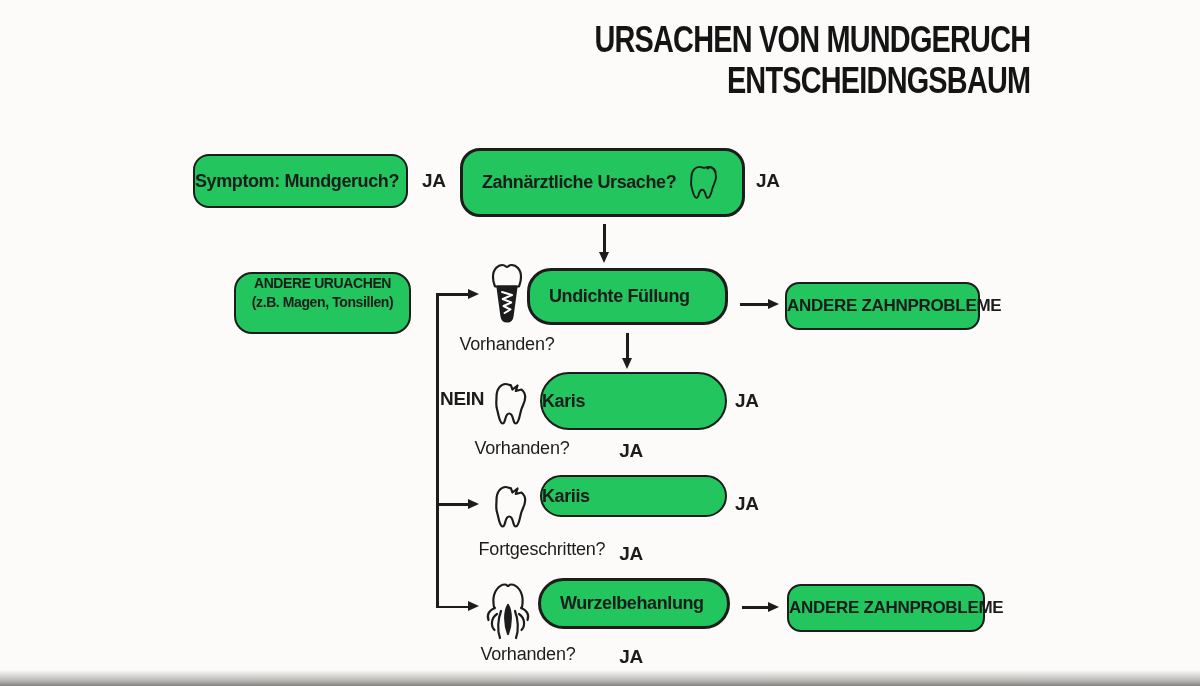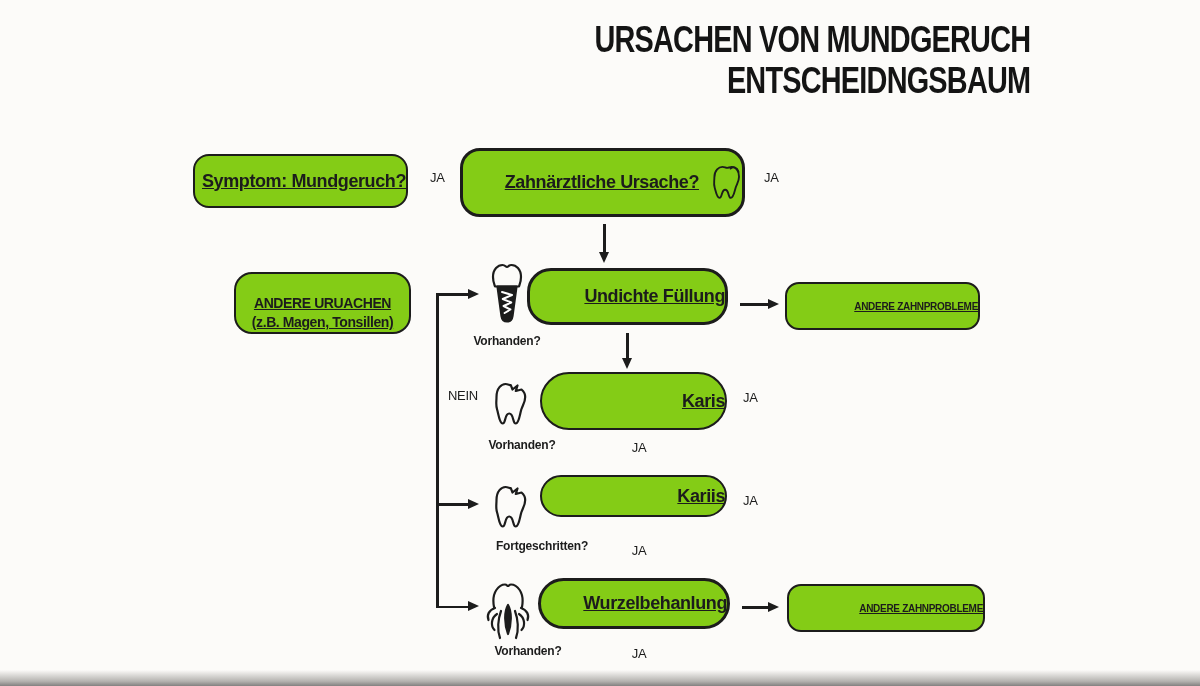--- a/index.html
+++ b/index.html
@@ -8,31 +8,31 @@
     background:#fcfbf9;color:#1c1c1c;
     font-family:"Liberation Sans",sans-serif;
   }
   .title{position:absolute;left:0;top:20px;width:1092px;text-align:right;}
   .title-inner{
     display:inline-block;transform:scaleX(0.78);transform-origin:50% 0;
     font-size:37px;font-weight:700;line-height:1.1;letter-spacing:-1px;
     white-space:nowrap;color:#141414;
   }
   .node{
-    position:absolute;border:2.5px solid #1c1c1c;background:#84cc16;
-    display:flex;align-items:center;justify-content:flex-end;
+    position:absolute;border:2.5px solid #1c1c1c;background:#22c55e;
+    display:flex;align-items:center;justify-content:flex-start;
     font-weight:700;white-space:nowrap;letter-spacing:-0.4px;
-    box-sizing:border-box;text-align:center;text-decoration:underline;
+    box-sizing:border-box;text-align:center;
   }
-  .node.thick{border-width:3px;}
+  .node.thick{border-width:3px;padding-left:19px;}
   .lg{font-size:18px;}
   .md{font-size:14px;line-height:1.35;}
-  .sm{font-size:10px;letter-spacing:-0.3px;}
-  .lbl{position:absolute;font-weight:400;font-size:13px;letter-spacing:-0.3px;white-space:nowrap;margin-left:8px;}
-  .q{position:absolute;font-weight:700;font-size:12px;letter-spacing:-0.2px;white-space:nowrap;transform:translateX(-50%);}
+  .sm{font-size:17px;letter-spacing:-0.3px;}
+  .lbl{position:absolute;font-weight:700;font-size:19px;letter-spacing:-0.3px;white-space:nowrap;}
+  .q{position:absolute;font-weight:400;font-size:18px;letter-spacing:-0.2px;white-space:nowrap;transform:translateX(-50%);}
   .cx{transform:translateX(-50%);}
   .ln{position:absolute;background:#1c1c1c;}
   .ah-r{position:absolute;width:0;height:0;border-top:5.5px solid transparent;border-bottom:5.5px solid transparent;border-left:11px solid #1c1c1c;}
   .ah-d{position:absolute;width:0;height:0;border-left:5.5px solid transparent;border-right:5.5px solid transparent;border-top:11px solid #1c1c1c;}
   .icon{position:absolute;line-height:0;}
   .icon svg, .node svg{display:block;}
   .bottom-fade{
     position:absolute;left:0;right:0;bottom:0;height:16px;
     background:linear-gradient(to bottom, rgba(200,200,200,0) 0%, #b5b3b0 70%, #838180 100%);
   }

